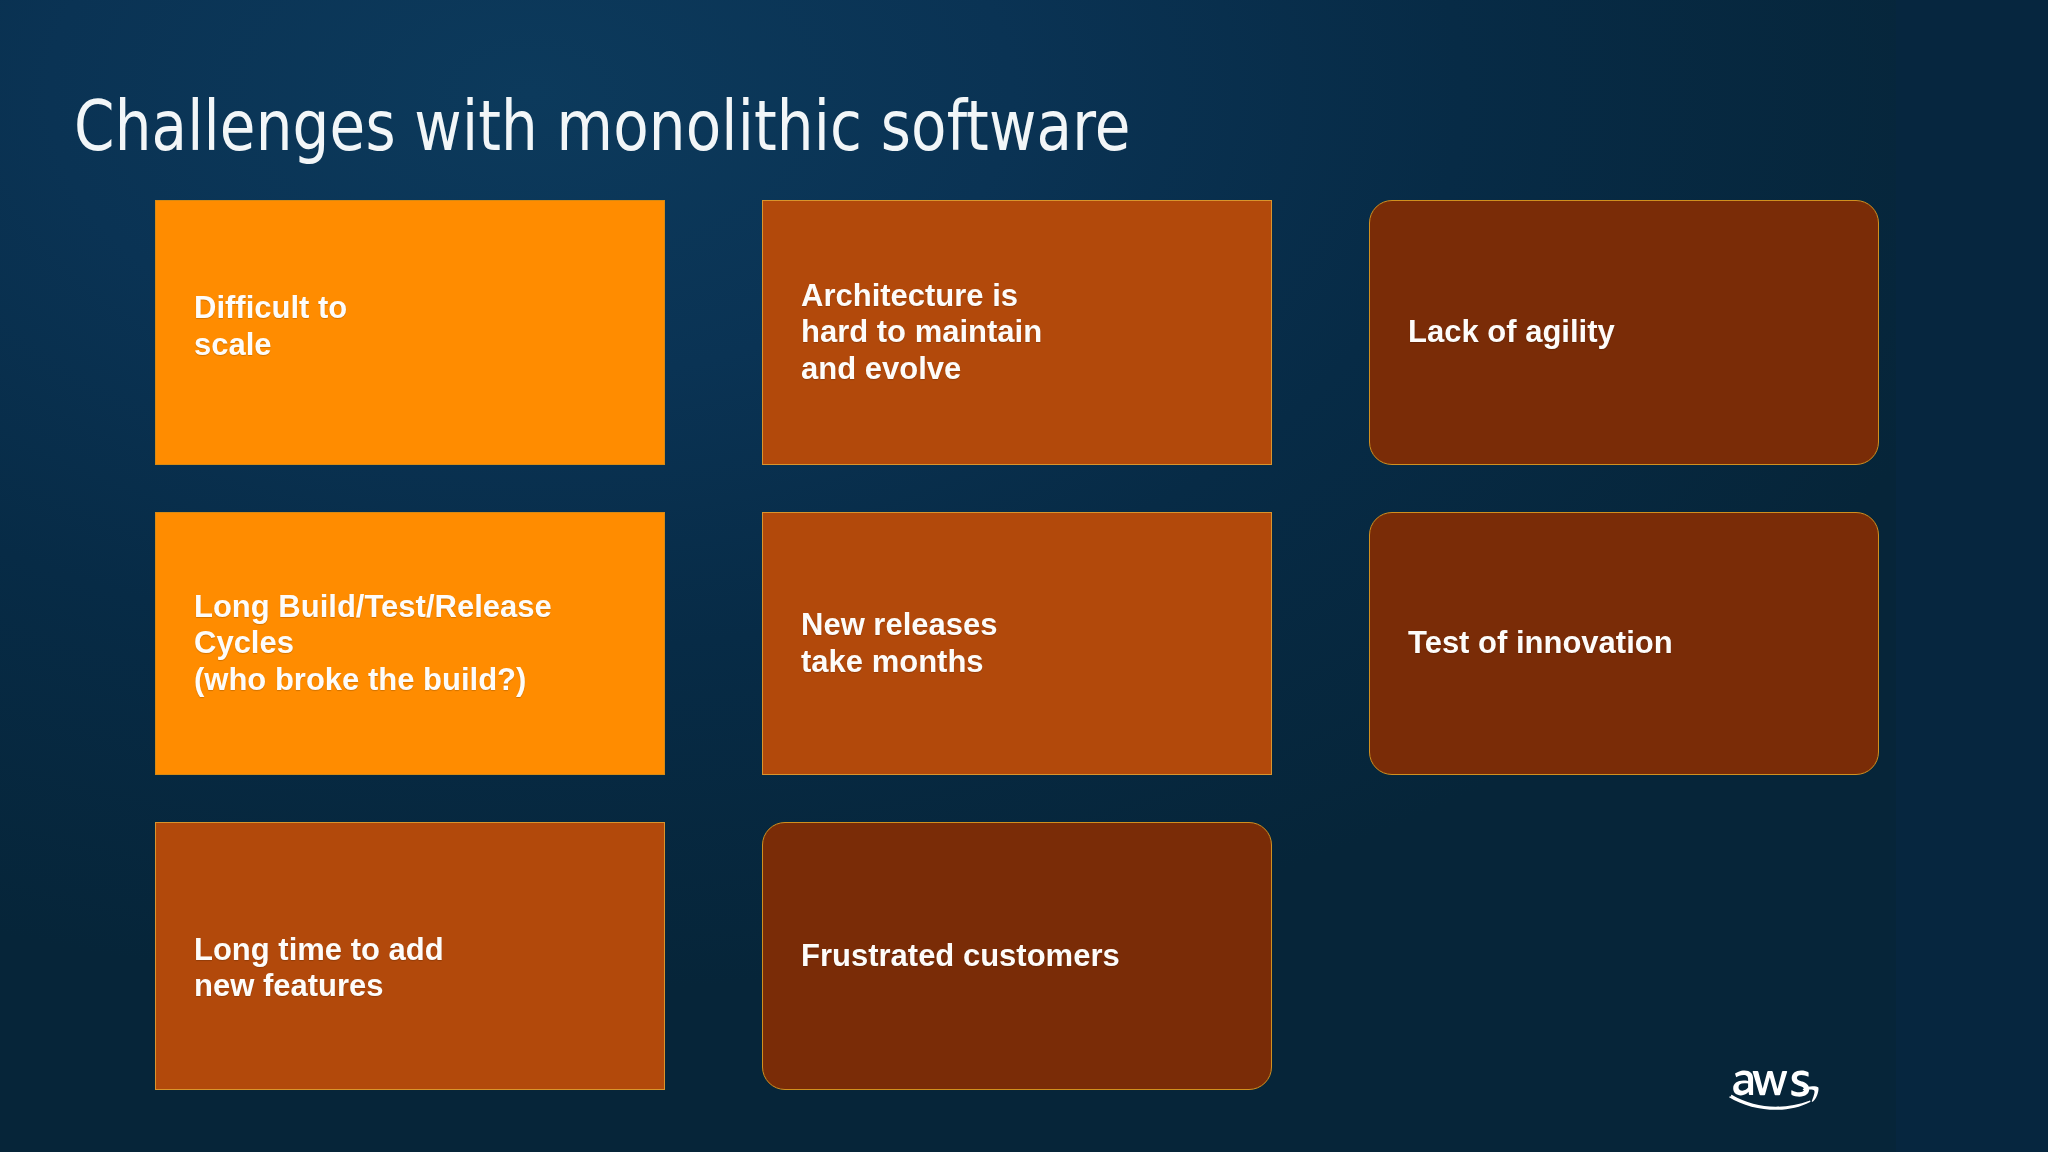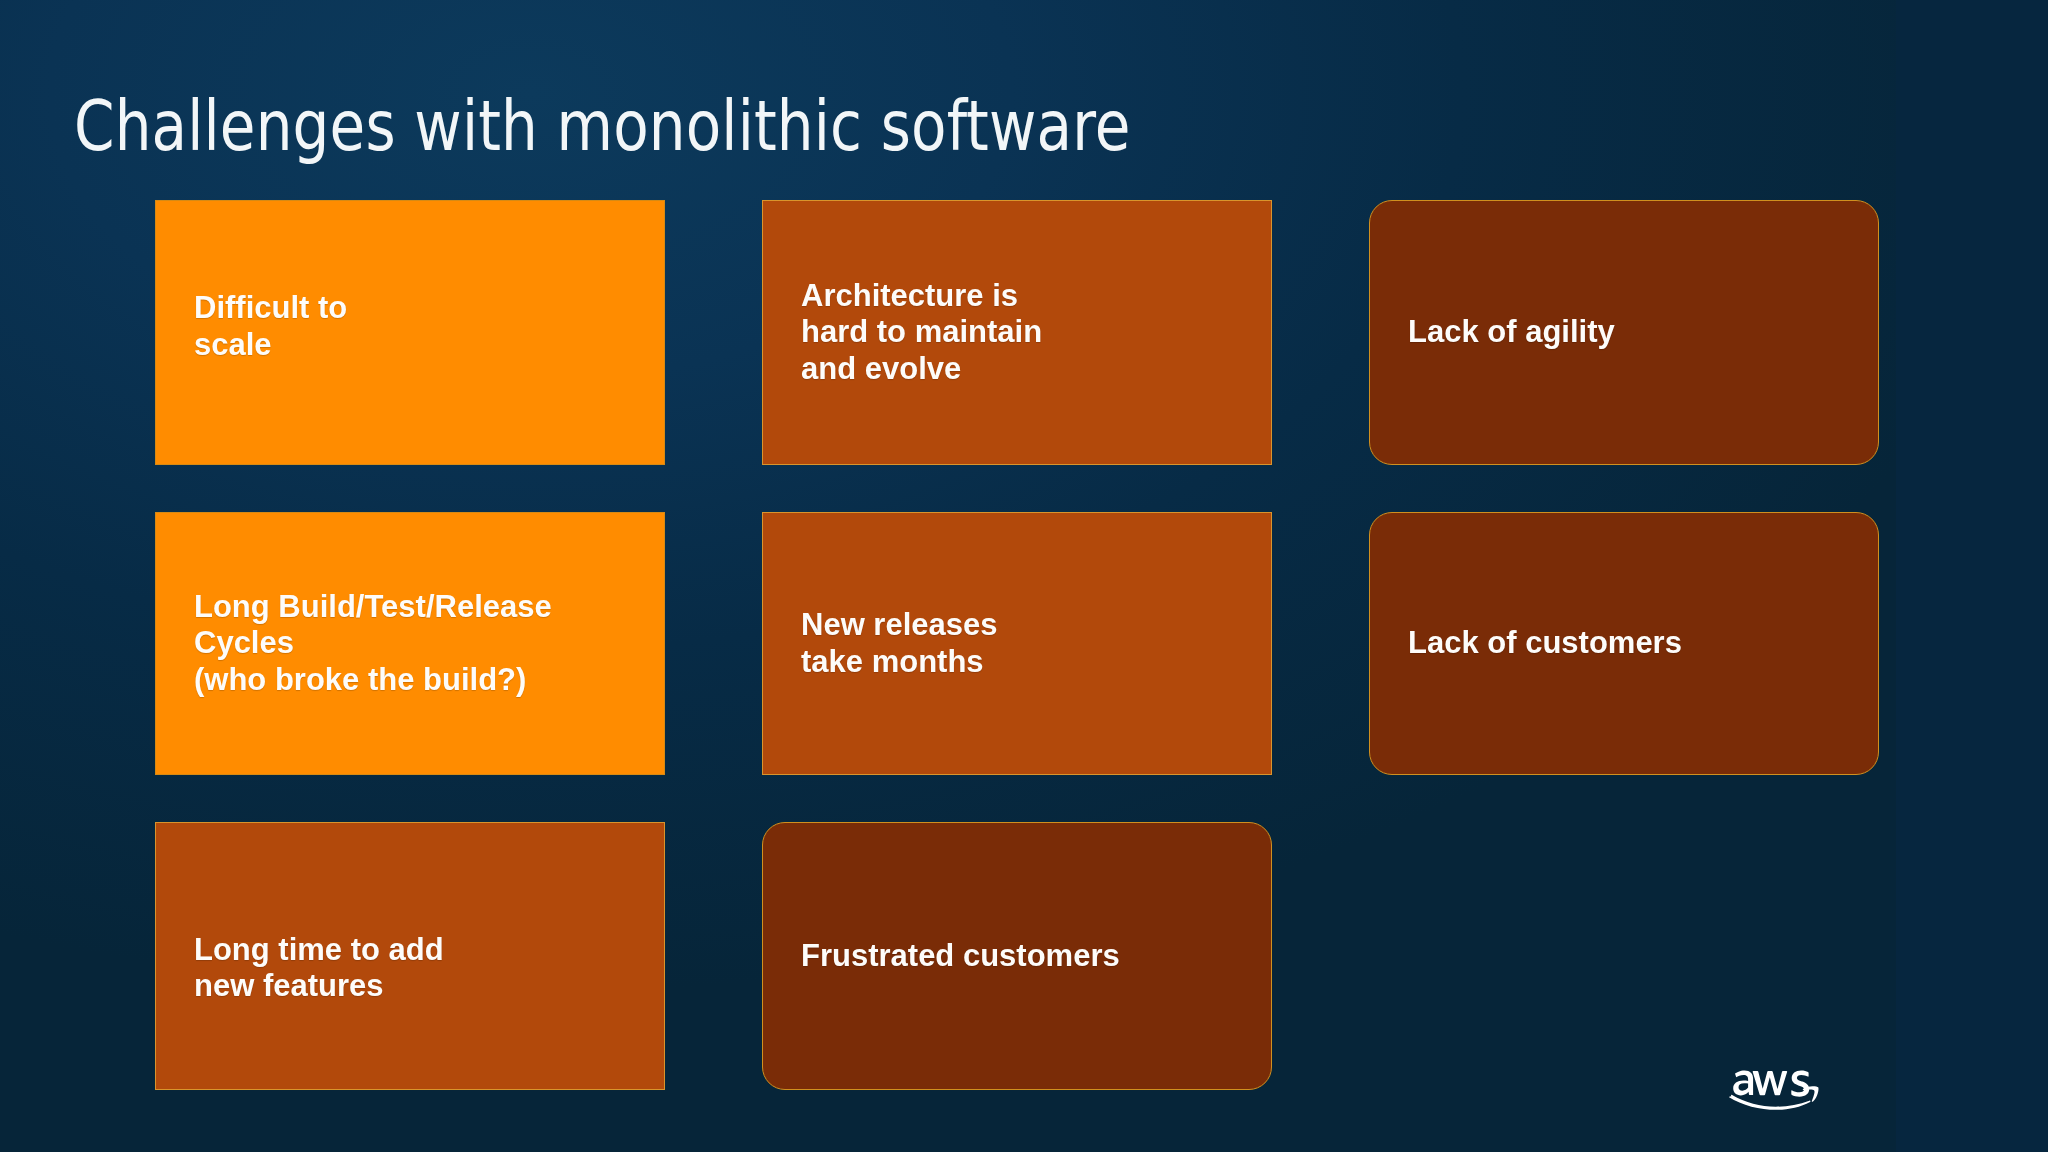--- a/index.html
+++ b/index.html
@@ -118,21 +118,21 @@
 Cycles
 (who broke the build?)</div>
     </div>
 
     <div class="card tone-mid pad-b">
       <div class="card-text">New releases
 take months</div>
     </div>
 
     <div class="card tone-dark pad-b">
-      <div class="card-text">Lack of customers</div>
+      <div class="card-text">Test of innovation</div>
     </div>
 
 
     <div class="card tone-mid pad-c">
       <div class="card-text">Long time to add
 new features</div>
     </div>
 
     <div class="card tone-dark pad-b">
       <div class="card-text">Frustrated customers</div>

